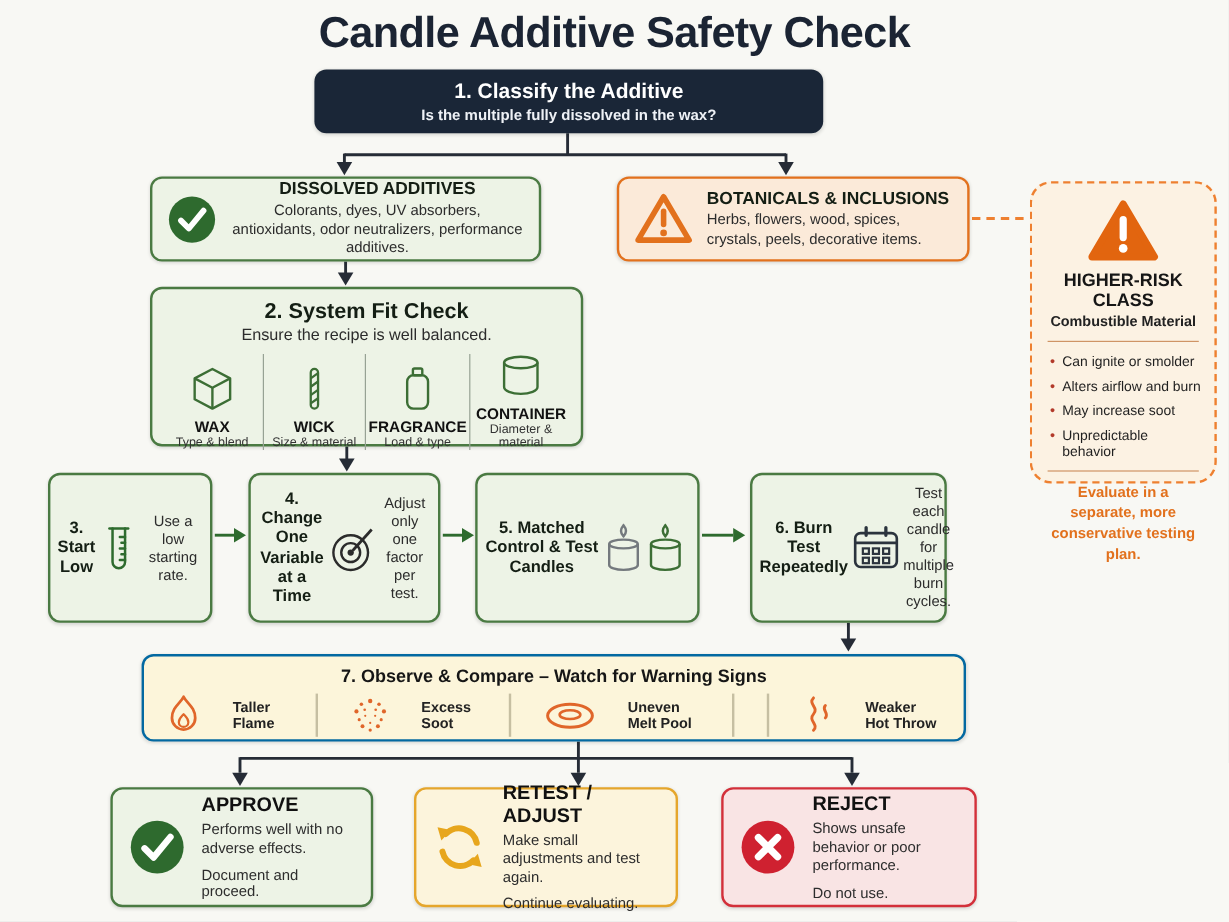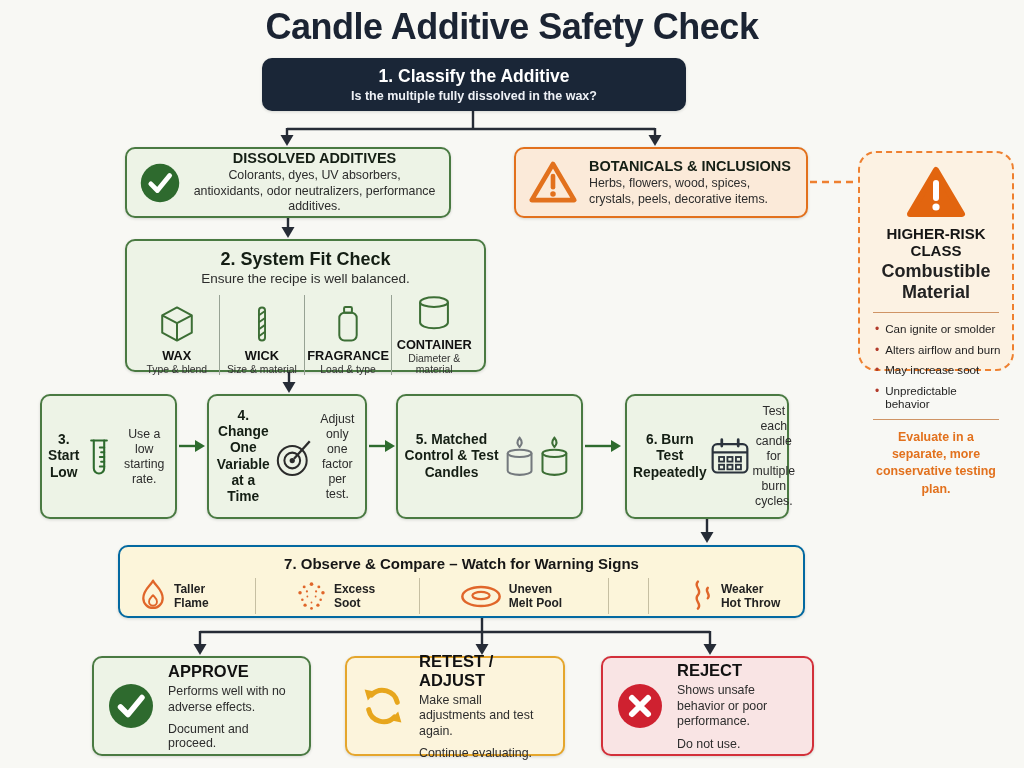--- a/index.html
+++ b/index.html
@@ -27,24 +27,24 @@
   .branch{display:flex;align-items:center;gap:11px;padding:0 12px;}
   .dissolved{left:125px;top:147px;width:326px;height:71px;}
   .botanicals{left:514px;top:147px;width:294px;height:71px;}
   .branch .txt{flex:1;}
   .branch .bt{font-size:14.5px;font-weight:bold;color:#141e14;}
   .branch .bd{font-size:12.4px;font-weight:500;color:#2c2c2c;line-height:1.26;margin-top:2px;}
   .dissolved .txt{text-align:center;}
   .botanicals .txt{text-align:left;}
 
   
-  .risk{left:858px;top:151px;width:156px;height:220px;background:#fcf2e3;
+  .risk{left:858px;top:151px;width:156px;height:252px;background:#fcf2e3;
     border:2.5px dashed #ee8030;border-radius:18px;padding:12px 11px 0;text-align:center;}
   .risk .rt{font-size:15px;font-weight:bold;color:#161616;margin-top:6px;}
-  .risk .rs{font-size:18px;font-weight:bold;color:#222;margin-top:2px;}
+  .risk .rs{font-size:12px;font-weight:bold;color:#222;margin-top:2px;}
   .risk-hr{border:0;border-top:1.6px solid #cf9465;margin:9px 2px;}
   .risk ul{list-style:none;margin:0;padding:0 0 0 4px;text-align:left;}
   .risk li{font-size:11.6px;font-weight:500;color:#1f1f1f;margin:6.5px 0;display:flex;gap:6px;align-items:baseline;}
   .risk li .dot{color:#b23a2a;font-size:12px;}
   .risk .note{font-size:12.4px;font-weight:bold;color:#e2711d;line-height:1.4;}
 
   
   .sysfit{left:125px;top:239px;width:361px;height:133px;padding-top:8px;text-align:center;}
   .sysfit .t{font-size:18px;font-weight:bold;color:#141e14;}
   .sysfit .s{font-size:13.5px;font-weight:500;color:#2c2c2c;margin-top:1px;}
@@ -62,21 +62,21 @@
   .step3{left:40px;top:394px;width:137px;height:125px;}
   .step4{left:207px;top:394px;width:160px;height:125px;}
   .step5{left:396px;top:394px;width:187px;height:125px;}
   .step6{left:625px;top:394px;width:164px;height:125px;}
 
   
   .observe{left:118px;top:545px;width:687px;height:73px;background:#fcf5da;
     border:2px solid #0369a1;border-radius:10px;padding-top:8px;}
   .observe .t{font-size:15px;font-weight:bold;color:#161616;text-align:center;}
   .warn-row{display:flex;align-items:center;justify-content:space-between;padding:5px 18px 0;}
-  .warn-item{display:flex;align-items:center;gap:6px;}
+  .warn-item{display:flex;align-items:center;gap:26px;}
   .warn-label{font-size:12px;font-weight:bold;color:#222;line-height:1.2;}
   .w1{width:42px;} .w2{width:46px;} .w3{width:60px;} .w4{width:86px;} .w5{width:64px;}
   .warn-div{width:1.5px;height:36px;background:#c6bfa2;}
 
   
   .outcome{display:flex;align-items:center;gap:13px;padding:0 13px;}
   .outcome .ot{font-size:16.5px;font-weight:bold;color:#111;}
   .outcome .l1{font-size:12.4px;font-weight:500;color:#2d2d2d;line-height:1.25;margin-top:3px;}
   .outcome .l2{font-size:12.4px;font-weight:500;color:#2d2d2d;margin-top:7px;}
   .approve{left:92px;top:656px;width:219px;height:100px;}

